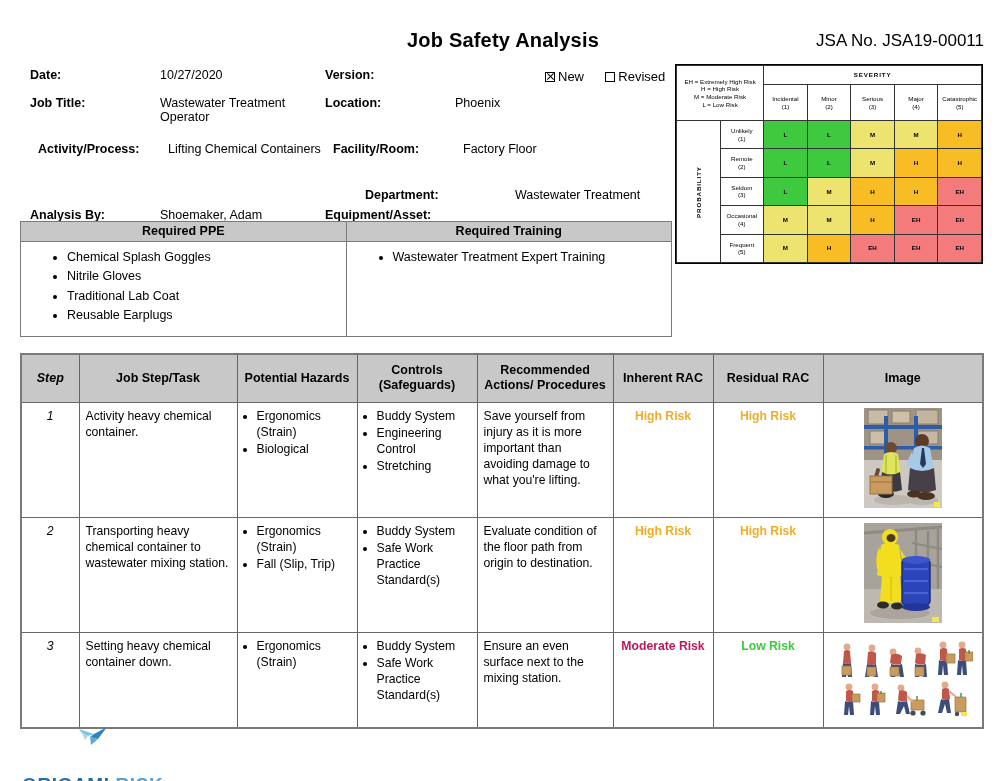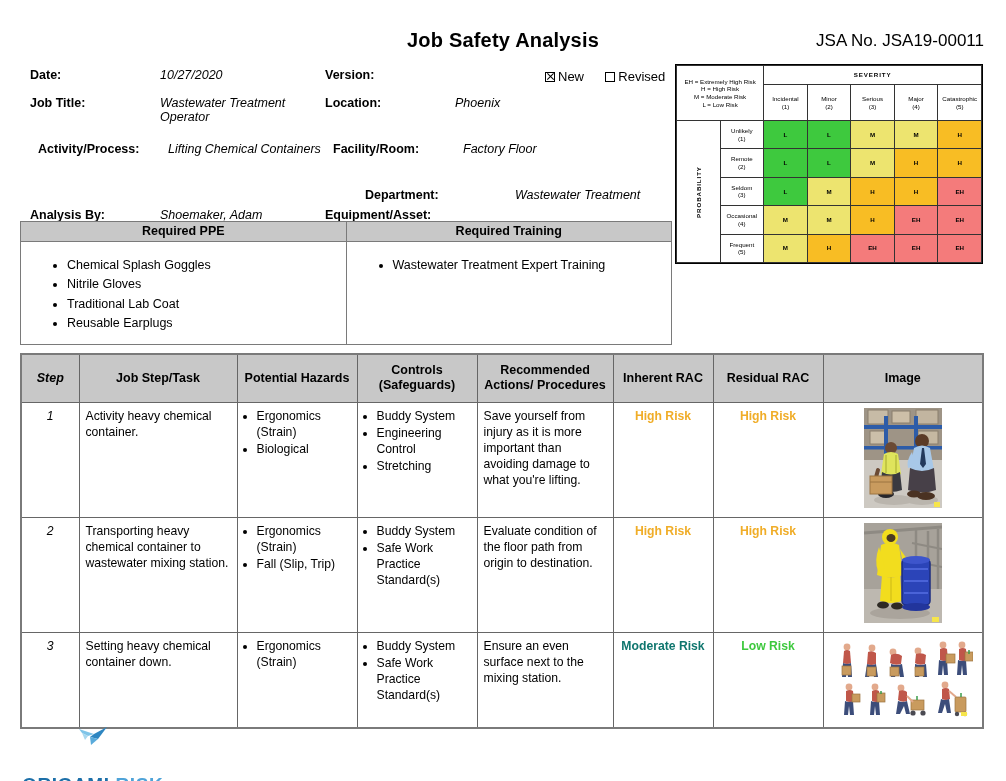--- a/index.html
+++ b/index.html
@@ -26,21 +26,21 @@
   }
 
   
   .meta {
     position: absolute; left: 30px; top: 68px;
     width: 640px;
     font-size: 12.5px;
   }
   .meta-row { display: flex; align-items: flex-start; }
   .m-lab { font-weight: bold; }
-  .m-val { font-weight: normal; font-style: italic; }
+  .m-val { font-weight: normal; }
   .col-a { width: 130px; flex: 0 0 130px; }
   .col-b { width: 165px; flex: 0 0 165px; }
   .col-c { width: 130px; flex: 0 0 130px; }
   .col-d { flex: 1 1 auto; }
 
   .chk-wrap { position: absolute; left: 545px; top: 69px; font-size: 13px; white-space: nowrap; }
   .chk {
     display: inline-block; width: 10px; height: 10px;
     border: 1.3px solid #000; position: relative; vertical-align: -1px;
     margin-right: 3px;
@@ -95,21 +95,21 @@
     border-collapse: collapse;
     border: 1.6px solid #7a7a7a;
     font-size: 12px;
   }
   .ppe-table th {
     background: #c8c8c8; border: 1px solid #7a7a7a;
     font-size: 12.5px; font-weight: bold; padding: 2px 0 3px; text-align: center;
   }
   .ppe-table td {
     border: 1px solid #7a7a7a; vertical-align: top;
-    padding: 14px 4px 10px 4px; height: 68px;
+    padding: 6px 4px 10px 4px; height: 68px;
   }
   .ppe-table ul { margin: 0; padding-left: 42px; }
   .ppe-table li { line-height: 1.55; font-size: 12.5px; }
 
   
   .jsa-table {
     position: absolute; left: 20px; top: 353px;
     width: 962px;
     border-collapse: collapse;
     border: 2px solid #7a7a7a;
@@ -466,21 +466,21 @@
       </ul>
     </td>
     <td class="c-ctl">
       <ul>
         <li>Buddy System</li>
         <li>Safe Work Practice Standard(s)</li>
       </ul>
     </td>
     <td class="c-act">Ensure an even surface next to the mixing station.</td>
     <td class="c-inh">
-      <span class="risk risk-mod" style="color: #0f766e;">Moderate Risk</span>
+      <span class="risk risk-mod" style="color: #be185d;">Moderate Risk</span>
     </td>
     <td class="c-res">
       <span class="risk risk-low" style="color: rgb(62, 201, 62);">Low Risk</span>
     </td>
     <td class="c-img">
       <span class="thumb" style="width:140px;height:80px;">
         <svg width="140" height="80" viewBox="0 0 140 80">
           <rect width="140" height="80" fill="#ffffff"></rect>
           <g fill="#c0574a">
             <g transform="translate(6,4)">

